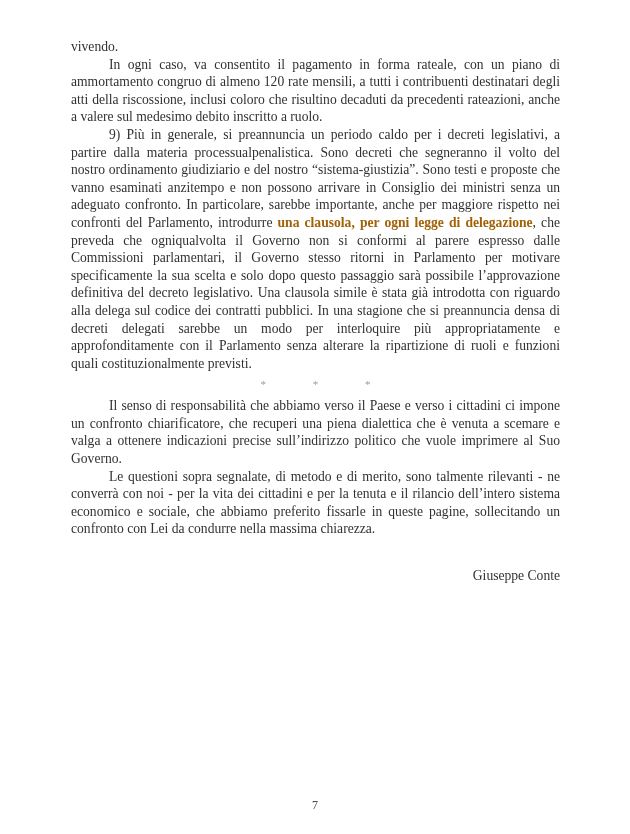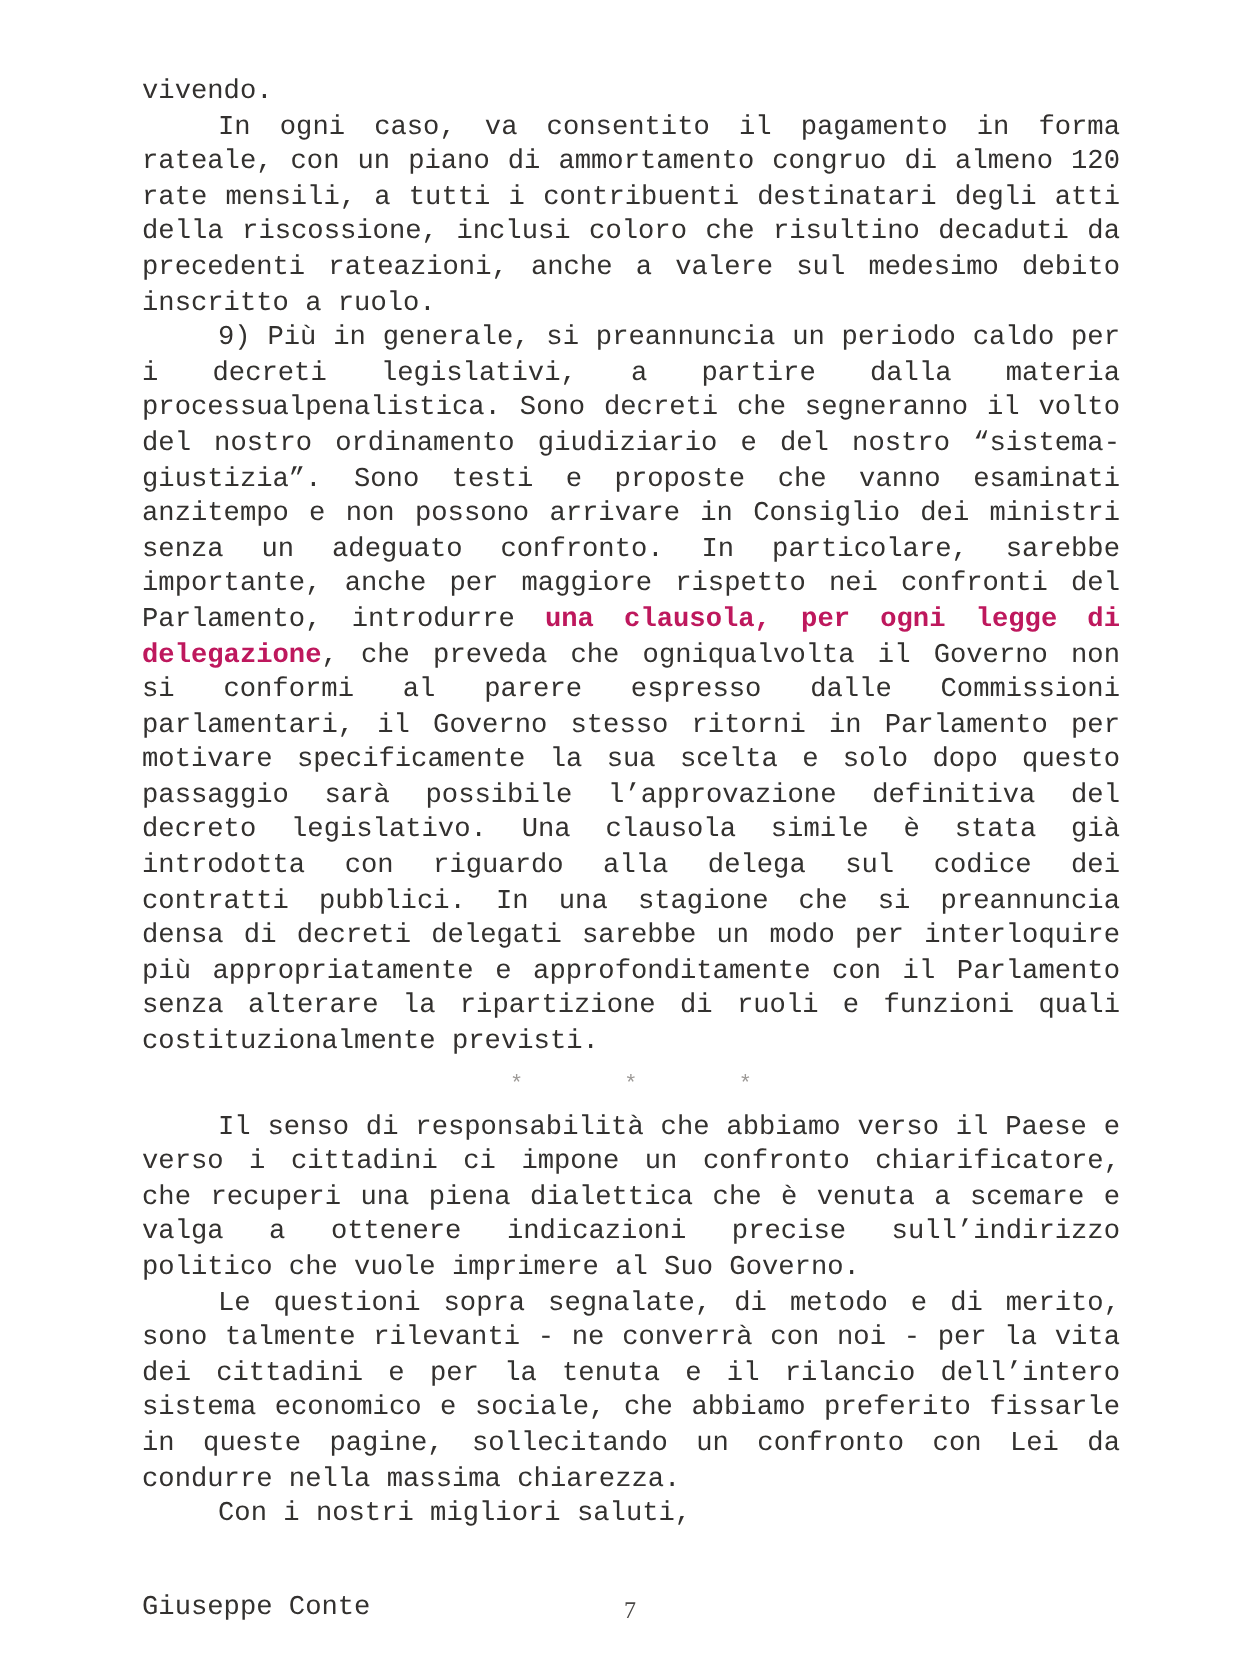--- a/index.html
+++ b/index.html
@@ -14,55 +14,54 @@
     background: #ffffff;
     font-family: "Liberation Serif", "DejaVu Serif", serif;
     color: #2c2c2c;
     overflow: hidden;
   }
   .content {
     position: absolute;
     left: 71px;
     top: 38px;
     width: 489px;
-    font-family: Liberation Mono, monospace;
   }
   p.para {
     margin: 0;
     font-size: 13.6px;
     line-height: 17.6px;
     text-align: justify;
     text-justify: inter-word;
     color: #33312f;
     -webkit-font-smoothing: antialiased;
   }
   p.indent {
     text-indent: 38px;
   }
   p.noindent {
     text-indent: 0;
   }
   b.bold {
     font-weight: bold;
-    color: #be185d;
+    color: #a16207;
   }
   .sep {
     margin: 0;
     padding-top: 5px;
     padding-bottom: 6px;
     text-align: center;
     font-size: 11px;
     line-height: 14px;
     letter-spacing: 22px;
     text-indent: 22px;
     color: #9d9a97;
   }
   .signature {
     margin-top: 29px;
-    text-align: left;
+    text-align: right;
     font-size: 13.6px;
     line-height: 17.6px;
     color: #33312f;
   }
   .sig-line {
     display: block;
   }
   .folio {
     position: absolute;
     left: 0;
@@ -88,21 +87,20 @@
 
     <p class="para indent"><span>9) Più in generale, si preannuncia un periodo caldo per i decreti legislativi, a partire dalla materia processualpenalistica. Sono decreti che segneranno il volto del nostro ordinamento giudiziario e del nostro “sistema-giustizia”. Sono testi e proposte che vanno esaminati anzitempo e non possono arrivare in Consiglio dei ministri senza un adeguato confronto. In particolare, sarebbe importante, anche per maggiore rispetto nei confronti del Parlamento, introdurre </span><b class="bold">una clausola, per ogni legge di delegazione</b><span>, che preveda che ogniqualvolta il Governo non si conformi al parere espresso dalle Commissioni parlamentari, il Governo stesso ritorni in Parlamento per motivare specificamente la sua scelta e solo dopo questo passaggio sarà possibile l’approvazione definitiva del decreto legislativo. Una clausola simile è stata già introdotta con riguardo alla delega sul codice dei contratti pubblici. In una stagione che si preannuncia densa di decreti delegati sarebbe un modo per interloquire più appropriatamente e approfonditamente con il Parlamento senza alterare la ripartizione di ruoli e funzioni quali costituzionalmente previsti.</span></p>
 
     <p class="sep">* * *</p>
 
 
     <p class="para indent">Il senso di responsabilità che abbiamo verso il Paese e verso i cittadini ci impone un confronto chiarificatore, che recuperi una piena dialettica che è venuta a scemare e valga a ottenere indicazioni precise sull’indirizzo politico che vuole imprimere al Suo Governo.</p>
 
     <p class="para indent">Le questioni sopra segnalate, di metodo e di merito, sono talmente rilevanti - ne converrà con noi - per la vita dei cittadini e per la tenuta e il rilancio dell’intero sistema economico e sociale, che abbiamo preferito fissarle in queste pagine, sollecitando un confronto con Lei da condurre nella massima chiarezza.</p>
 
-    <p class="para indent">Con i nostri migliori saluti,</p>
 
     <div class="signature">
       <span class="sig-line">Giuseppe Conte</span>
     </div>
 
   </div>
 
   <div class="folio">7</div>
 
 </div>

